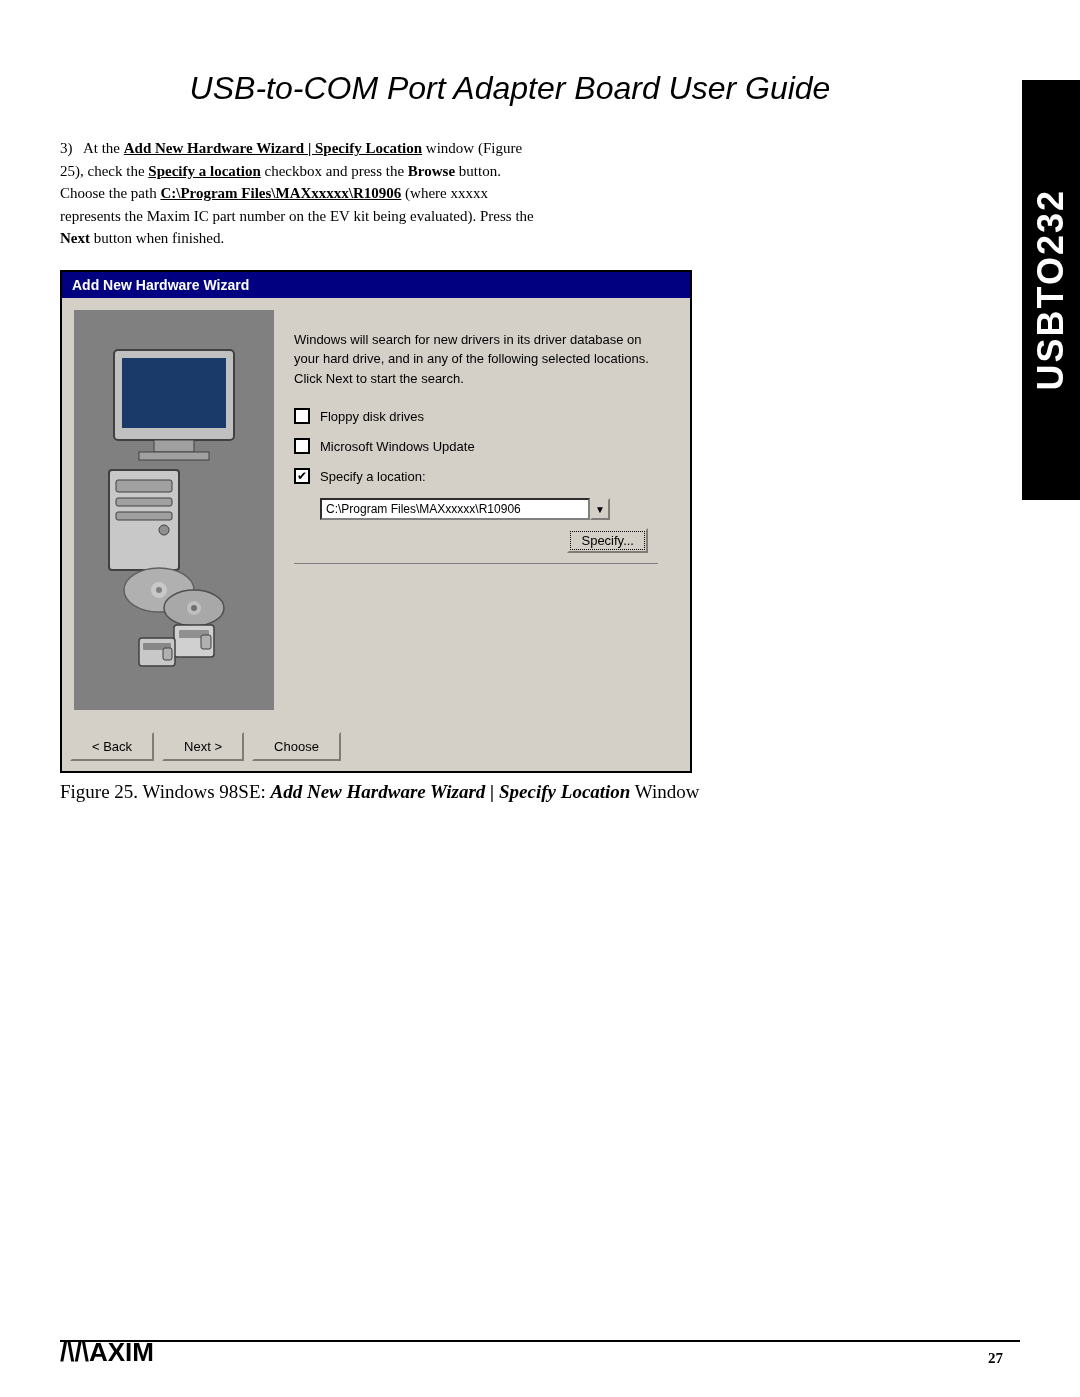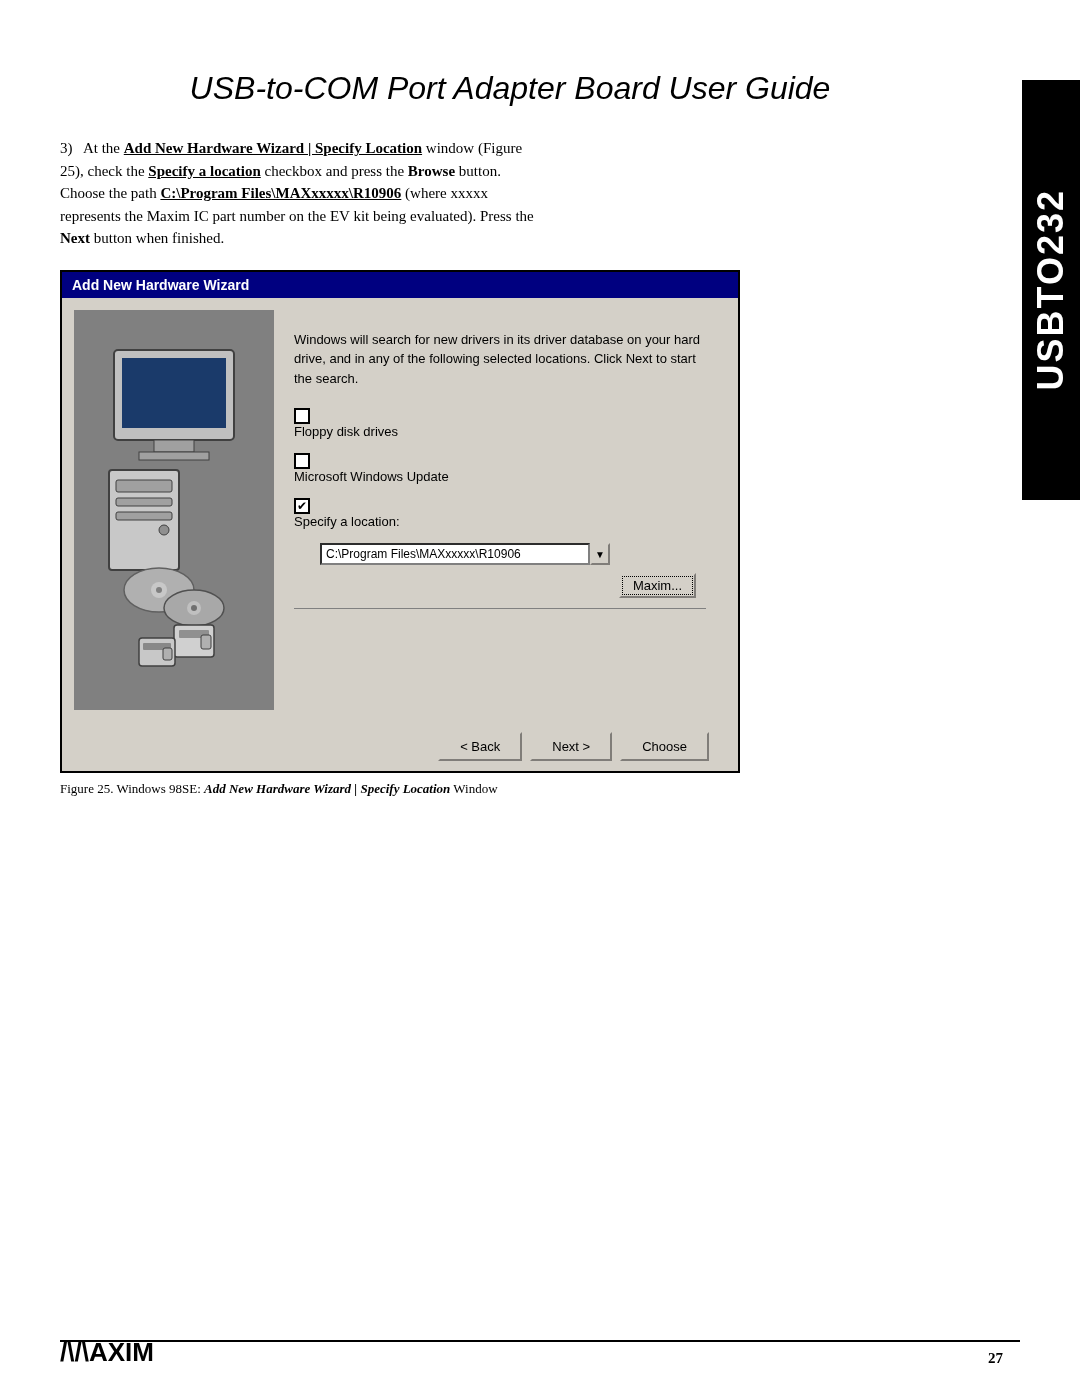--- a/index.html
+++ b/index.html
@@ -66,21 +66,21 @@
       text-decoration: underline;
     }
     .instruction-text .bold {
       font-weight: bold;
       text-align: right;
     }
 
     
     .wizard-dialog {
       border: 2px solid #000000;
-      width: 680px;
+      width: 632px;
       margin-left: 0;
       background: #d4d0c8;
     }
 
     .wizard-titlebar {
       background: #000080;
       color: #ffffff;
       font-family: Arial, sans-serif;
       font-size: 14px;
       font-weight: bold;
@@ -116,23 +116,23 @@
     }
 
     .wizard-intro-text {
       margin-bottom: 20px;
       line-height: 1.5;
       font-size: 13px;
     }
 
     .checkbox-item {
       display: flex;
+      align-items: center;
       margin-bottom: 14px;
       font-size: 13px;
-      flex-direction: column;
     }
 
     .checkbox-box {
       width: 16px;
       height: 16px;
       border: 2px solid #000000;
       background: #ffffff;
       margin-right: 10px;
       flex-shrink: 0;
       display: flex;
@@ -197,39 +197,39 @@
       border: 1px dotted #000000;
     }
 
     .wizard-divider {
       border-top: 1px solid #808080;
       margin: 8px 0 0 0;
     }
 
     .wizard-footer {
       display: flex;
-      justify-content: flex-end;
-      padding: 10px 29px;
+      justify-content: flex-start;
+      padding: 10px 8px;
       gap: 8px;
       background: #d4d0c8;
     }
 
     .wizard-button {
       border: 2px outset #d4d0c8;
       background: #d4d0c8;
       padding: 5px 20px;
       font-family: Arial, sans-serif;
       font-size: 13px;
       cursor: pointer;
       min-width: 70px;
     }
 
     
     .figure-caption {
-      font-size: 13px;
+      font-size: 19px;
       margin-top: 8px;
       margin-bottom: 30px;
       width: 680px;
     }
     .figure-caption .bold-italic {
       font-weight: bold;
       font-style: italic;
     }
 
     
@@ -353,21 +353,21 @@
           <div class="checkbox-box checked">✔</div>
           <span><span class="underline-char">S</span>pecify a location:</span>
         </div>
 
         <div class="location-input-row">
           <input class="location-input" type="text" readonly="" value="C:\Program Files\MAXxxxxx\R10906" style="">
           <div class="dropdown-arrow">▼</div>
         </div>
 
         <div class="browse-row">
-          <button class="browse-button">Maxim...</button>
+          <button class="browse-button">Specify...</button>
         </div>
 
         <div class="wizard-divider"></div>
 
       </div>
     </div>
 
     <div class="wizard-footer">
       <button class="wizard-button">&lt; Back</button>
       <button class="wizard-button">Next &gt;</button>

